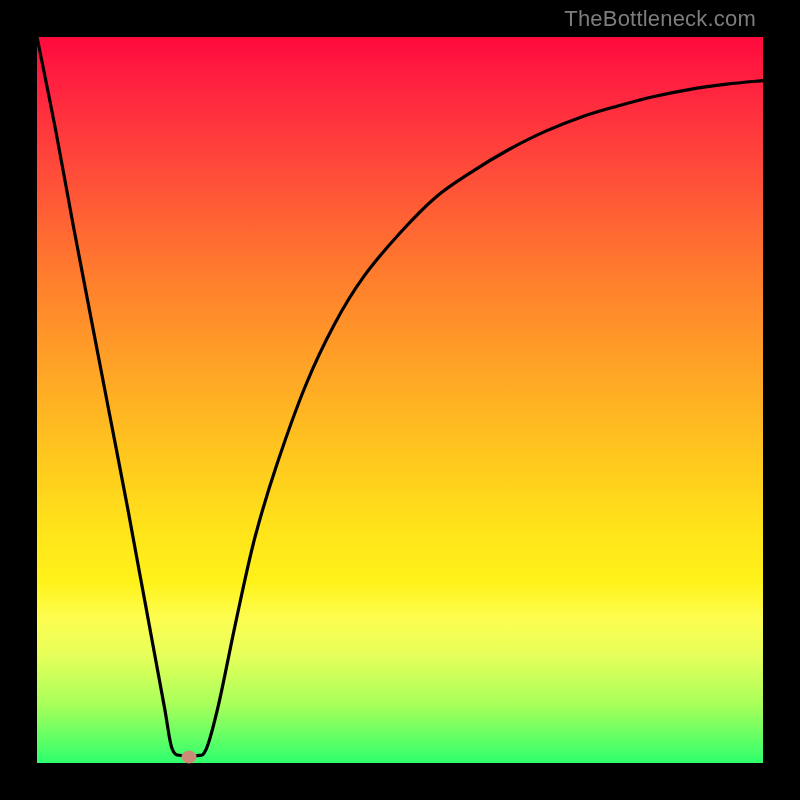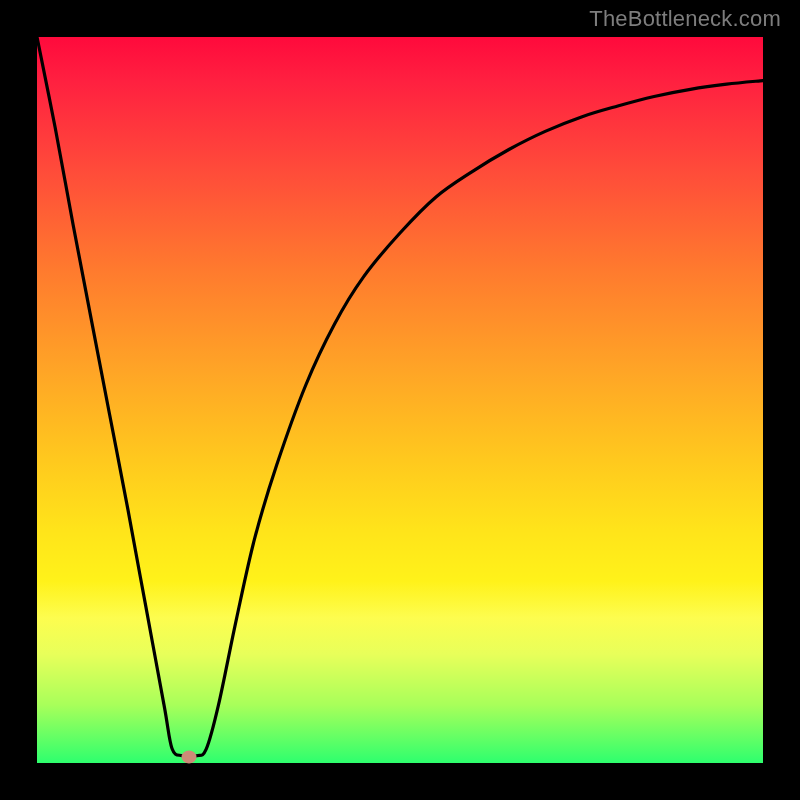--- a/index.html
+++ b/index.html
@@ -9,21 +9,20 @@
     height: 800px;
     overflow: hidden;
     background: #000;
     font-family: Arial, Helvetica, sans-serif;
   }
   .frame {
     position: relative;
     width: 772px;
     height: 800px;
     background: #000;
-    padding-left: 25px;
   }
   .plot-area {
     position: absolute;
     left: 37px;
     top: 37px;
     width: 726px;
     height: 726px;
     
     background: linear-gradient(
       to bottom,

